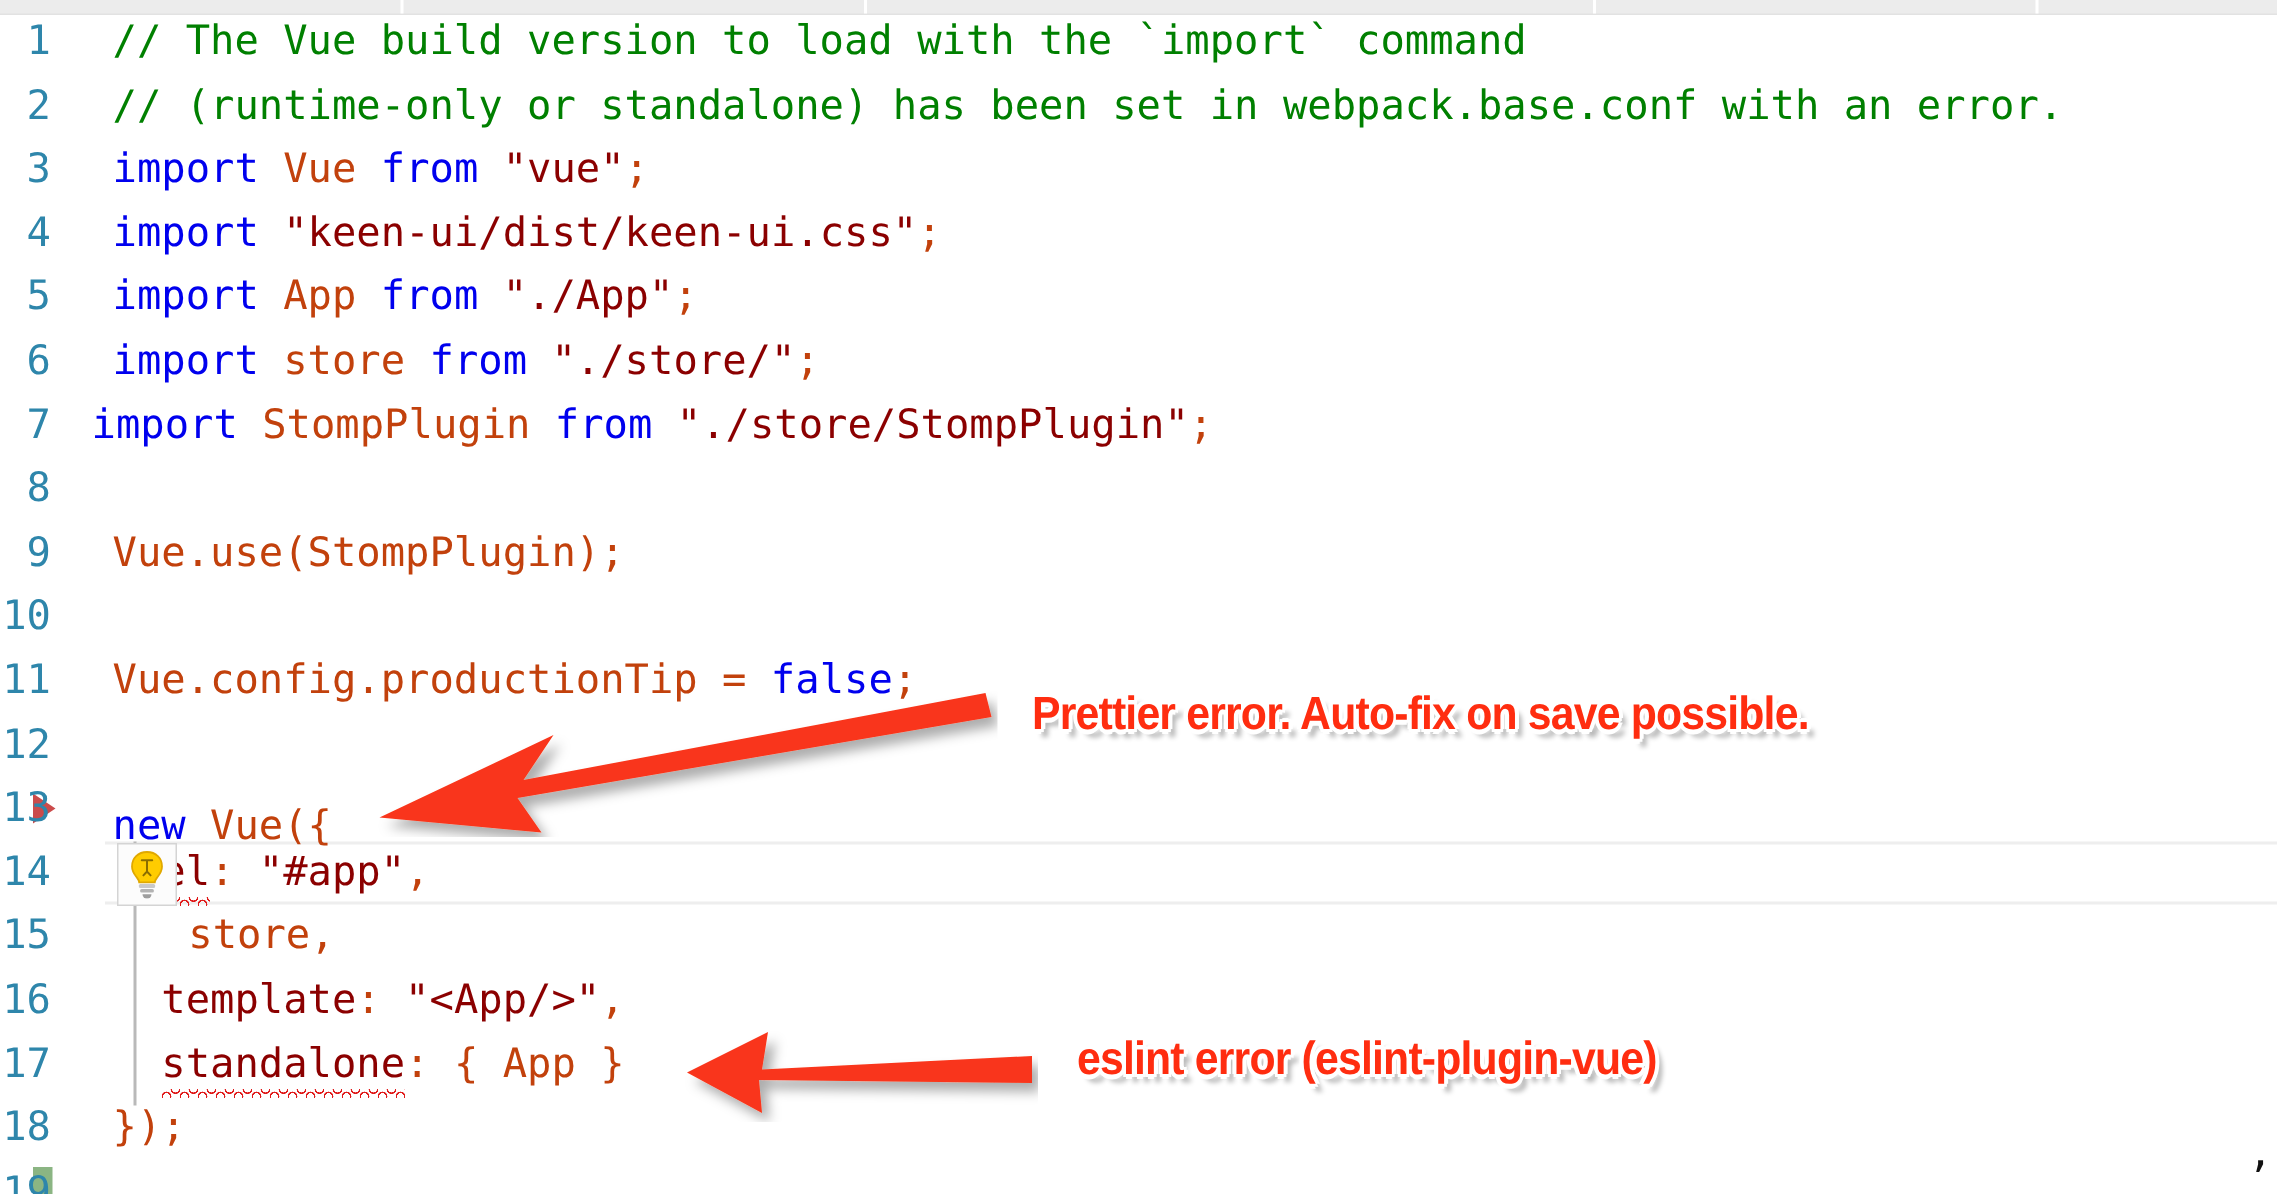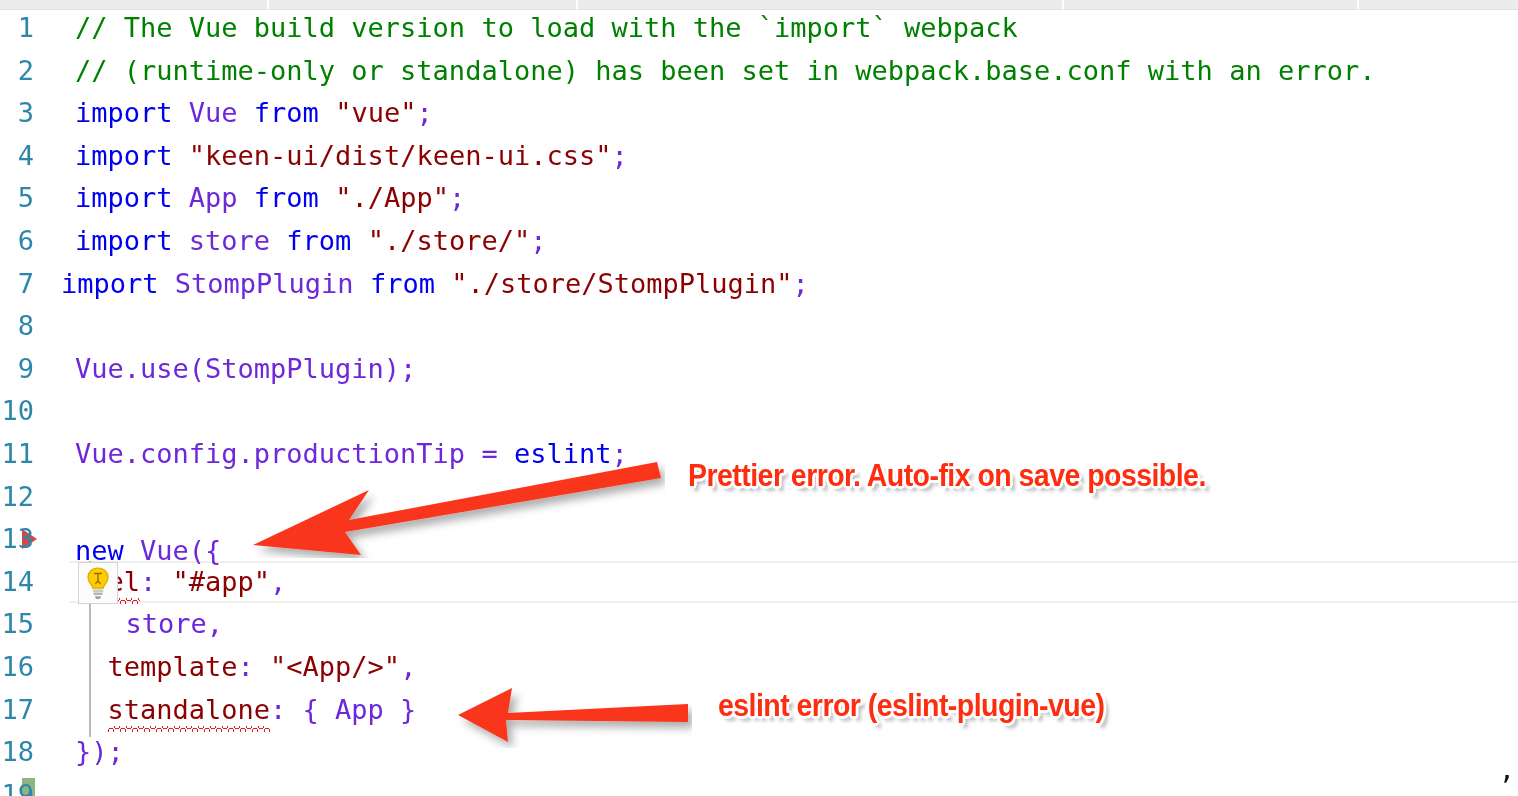--- a/index.html
+++ b/index.html
@@ -93,21 +93,21 @@
     background: #ffffff;
     border-top: 2px solid #eeeeee;
     border-bottom: 2px solid #eeeeee;
     box-sizing: border-box;
   }
 
   
   .c-comment { color: #008000; }
   .c-keyword { color: #0000ee; }
   .c-string  { color: #8b0000; }
-  .c-ident   { color: #6d28d9; }
+  .c-ident   { color: #c2410c; }
   .c-prop    { color: #8b0000; }
 
   
   .squig {
     position: relative;
     display: inline-block;
   }
   .squig::after {
     content: "";
     position: absolute;
@@ -192,41 +192,41 @@
 
     <div class="indent-guide" id="indent-guide" style="top: 550.8px; height: 176.4px; left: 89px;"></div>
 
     <div class="gutter">
       <div class="run-marker" id="run-marker" style="top: 519.2px; left: 22px;"></div>
       <div class="vcs-marker" id="vcs-marker" style="top: 767.8px; left: 22px; height: 34.6px;"></div>
     </div>
 
     <div id="lines-host">
         <div class="lineno" style="top: -3px;">1</div>
-        <div class="row" style="top: -3px; left: 70px;"><span class="pad"><span class="c-comment">// The Vue build version to load with the `import` webpack</span></span></div>
+        <div class="row" style="top: -3px; left: 70px;"><span class="pad"><span class="c-comment">// The Vue build version to load with the `import` command</span></span></div>
         <div class="lineno" style="top: 39.6px;">2</div>
         <div class="row" style="top: 39.6px; left: 70px;"><span class="pad"><span class="c-comment">// (runtime-only or standalone) has been set in webpack.base.conf with an error.</span></span></div>
         <div class="lineno" style="top: 82.2px;">3</div>
         <div class="row" style="top: 82.2px; left: 70px;"><span class="pad"><span class="c-keyword">import</span><span class="c-ident"> Vue </span><span class="c-keyword">from</span><span class="c-ident"> </span><span class="c-string">"vue"</span><span class="c-ident">;</span></span></div>
         <div class="lineno" style="top: 124.8px;">4</div>
         <div class="row" style="top: 124.8px; left: 70px;"><span class="pad"><span class="c-keyword">import</span><span class="c-ident"> </span><span class="c-string">"keen-ui/dist/keen-ui.css"</span><span class="c-ident">;</span></span></div>
         <div class="lineno" style="top: 167.4px;">5</div>
         <div class="row" style="top: 167.4px; left: 70px;"><span class="pad"><span class="c-keyword">import</span><span class="c-ident"> App </span><span class="c-keyword">from</span><span class="c-ident"> </span><span class="c-string">"./App"</span><span class="c-ident">;</span></span></div>
         <div class="lineno" style="top: 210px;">6</div>
         <div class="row" style="top: 210px; left: 70px;"><span class="pad"><span class="c-keyword">import</span><span class="c-ident"> store </span><span class="c-keyword">from</span><span class="c-ident"> </span><span class="c-string">"./store/"</span><span class="c-ident">;</span></span></div>
         <div class="lineno" style="top: 252.6px;">7</div>
         <div class="row" style="top: 252.6px; left: 56px;"><span class="pad"><span class="c-keyword">import</span><span class="c-ident"> StompPlugin </span><span class="c-keyword">from</span><span class="c-ident"> </span><span class="c-string">"./store/StompPlugin"</span><span class="c-ident">;</span></span></div>
         <div class="lineno" style="top: 295.2px;">8</div>
         <div class="row" style="top: 295.2px; left: 70px;"><span class="pad"></span></div>
         <div class="lineno" style="top: 337.8px;">9</div>
         <div class="row" style="top: 337.8px; left: 70px;"><span class="pad"><span class="c-ident">Vue.use(StompPlugin);</span></span></div>
         <div class="lineno" style="top: 380.4px;">10</div>
         <div class="row" style="top: 380.4px; left: 70px;"><span class="pad"></span></div>
         <div class="lineno" style="top: 423px;">11</div>
-        <div class="row" style="top: 423px; left: 70px;"><span class="pad"><span class="c-ident">Vue.config.productionTip = </span><span class="c-keyword">eslint</span><span class="c-ident">;</span></span></div>
+        <div class="row" style="top: 423px; left: 70px;"><span class="pad"><span class="c-ident">Vue.config.productionTip = </span><span class="c-keyword">false</span><span class="c-ident">;</span></span></div>
         <div class="lineno" style="top: 465.6px;">12</div>
         <div class="row" style="top: 465.6px; left: 70px;"><span class="pad"></span></div>
         <div class="lineno" style="top: 508.2px;">13</div>
         <div class="row" style="top: 520px; left: 70px;"><span class="pad"><span class="c-keyword">new</span><span class="c-ident"> Vue({</span></span></div>
         <div class="lineno" style="top: 550.8px;">14</div>
         <div class="row" style="top: 550.8px; left: 70px;"><span class="pad"><span class="c-ident">  </span><span class="c-prop squig">el</span><span class="c-ident">: </span><span class="c-string">"#app"</span><span class="c-ident">,</span></span></div>
         <div class="lineno" style="top: 593.4px;">15</div>
         <div class="row" style="top: 593.4px; left: 88px;"><span class="pad"><span class="c-ident">  store,</span></span></div>
         <div class="lineno" style="top: 636px;">16</div>
         <div class="row" style="top: 636px; left: 70px;"><span class="pad"><span class="c-ident">  </span><span class="c-prop">template</span><span class="c-ident">: </span><span class="c-string">"&lt;App/&gt;"</span><span class="c-ident">,</span></span></div>

